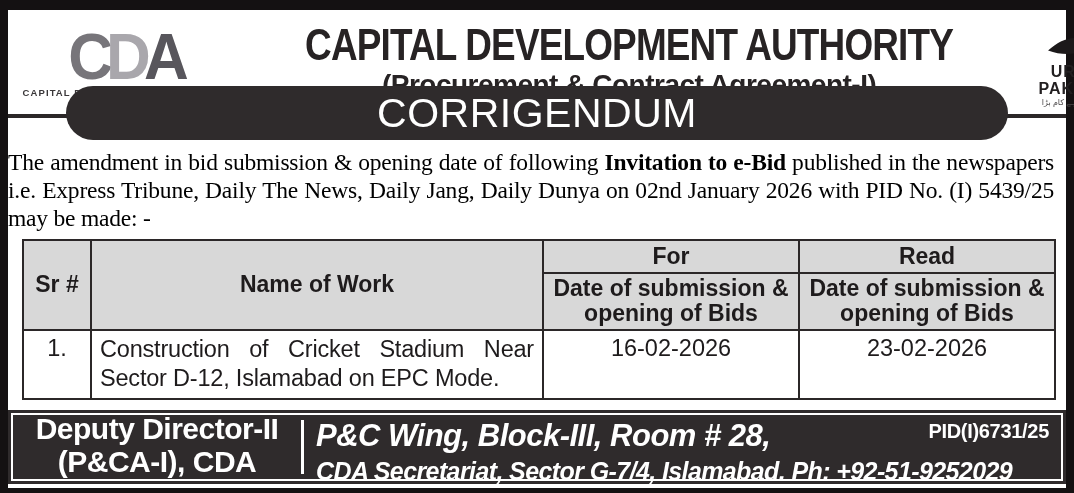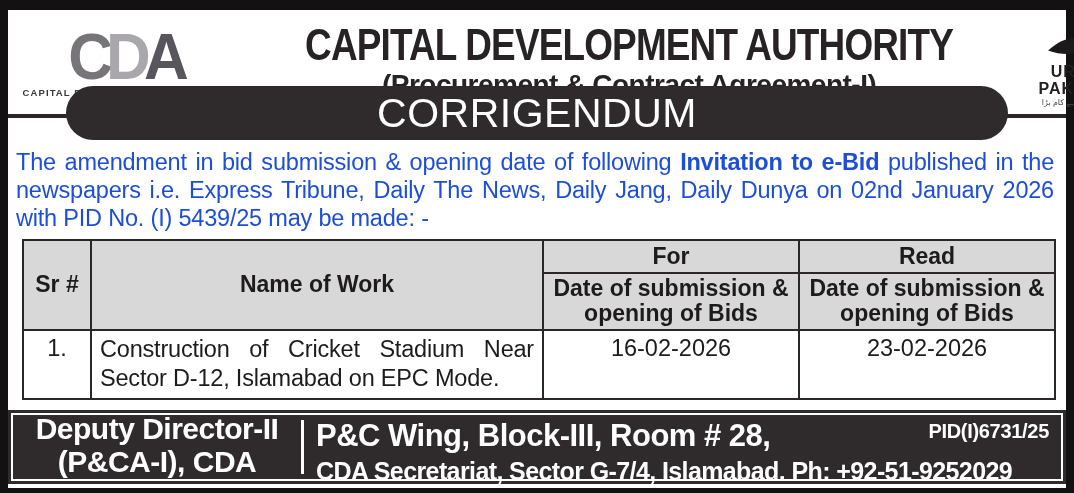--- a/index.html
+++ b/index.html
@@ -44,22 +44,22 @@
   .uraan-tagline{font-size:8px;color:#4a4748;margin-top:2px;direction:rtl;}
   
   .banner{
     width:942px;height:54px;margin:-32px auto 0 auto;position:relative;z-index:3;
     background:#2f2b2c;border-radius:30px;color:#ffffff;
     display:flex;align-items:center;justify-content:center;
     font-weight:normal;font-size:41px;letter-spacing:0.5px;
   }
   
   .intro{
-    margin:8px 12px 2px 8px;font-size:23.5px;line-height:1.2;
-    text-align:justify;color:#1d4ed8;letter-spacing:-0.2px;
+    margin:8px 12px 2px 0;font-size:23.5px;line-height:1.2;
+    text-align:justify;color:#000000;letter-spacing:-0.2px;font-family:Liberation Serif, serif;
   }
   .intro b{letter-spacing:-0.2px;}
   
   table.corr{
     border-collapse:collapse;margin:6px 14px 0 14px;width:1032px;table-layout:fixed;
   }
   table.corr th,table.corr td{
     border:2.5px solid #2b2728;font-size:23px;color:#1e1b1c;
   }
   table.corr thead th{background:#d8d8d8;font-weight:bold;padding:2px 6px;}
@@ -80,21 +80,21 @@
   .footer-inner{
     border:2px solid #ffffff;height:100%;box-sizing:border-box;
     display:flex;align-items:stretch;position:relative;color:#ffffff;
   }
   .footer-left{
     width:288px;flex:0 0 auto;display:flex;flex-direction:column;
     justify-content:flex-end;text-align:center;
     font-weight:bold;font-size:30px;line-height:1.12;letter-spacing:-0.5px;
   }
   .footer-divider{width:3px;background:#ffffff;margin:5px 0;flex:0 0 auto;}
-  .footer-mid{flex:1;padding:4px 10px 0 12px;min-width:0;}
+  .footer-mid{flex:1;padding:4px 10px 0 12px;min-width:0;font-style:italic;}
   .footer-addr1{font-weight:bold;font-size:31px;letter-spacing:-0.5px;line-height:1.1;}
   .footer-addr2{font-weight:bold;font-size:25px;letter-spacing:-0.6px;margin-top:4px;}
   .footer-pid{
     position:absolute;top:5px;right:12px;font-weight:bold;font-size:20px;letter-spacing:-0.3px;margin-left:48px;
   }
 </style>
 </head>
 <body>
 
 <div class="sheet">

